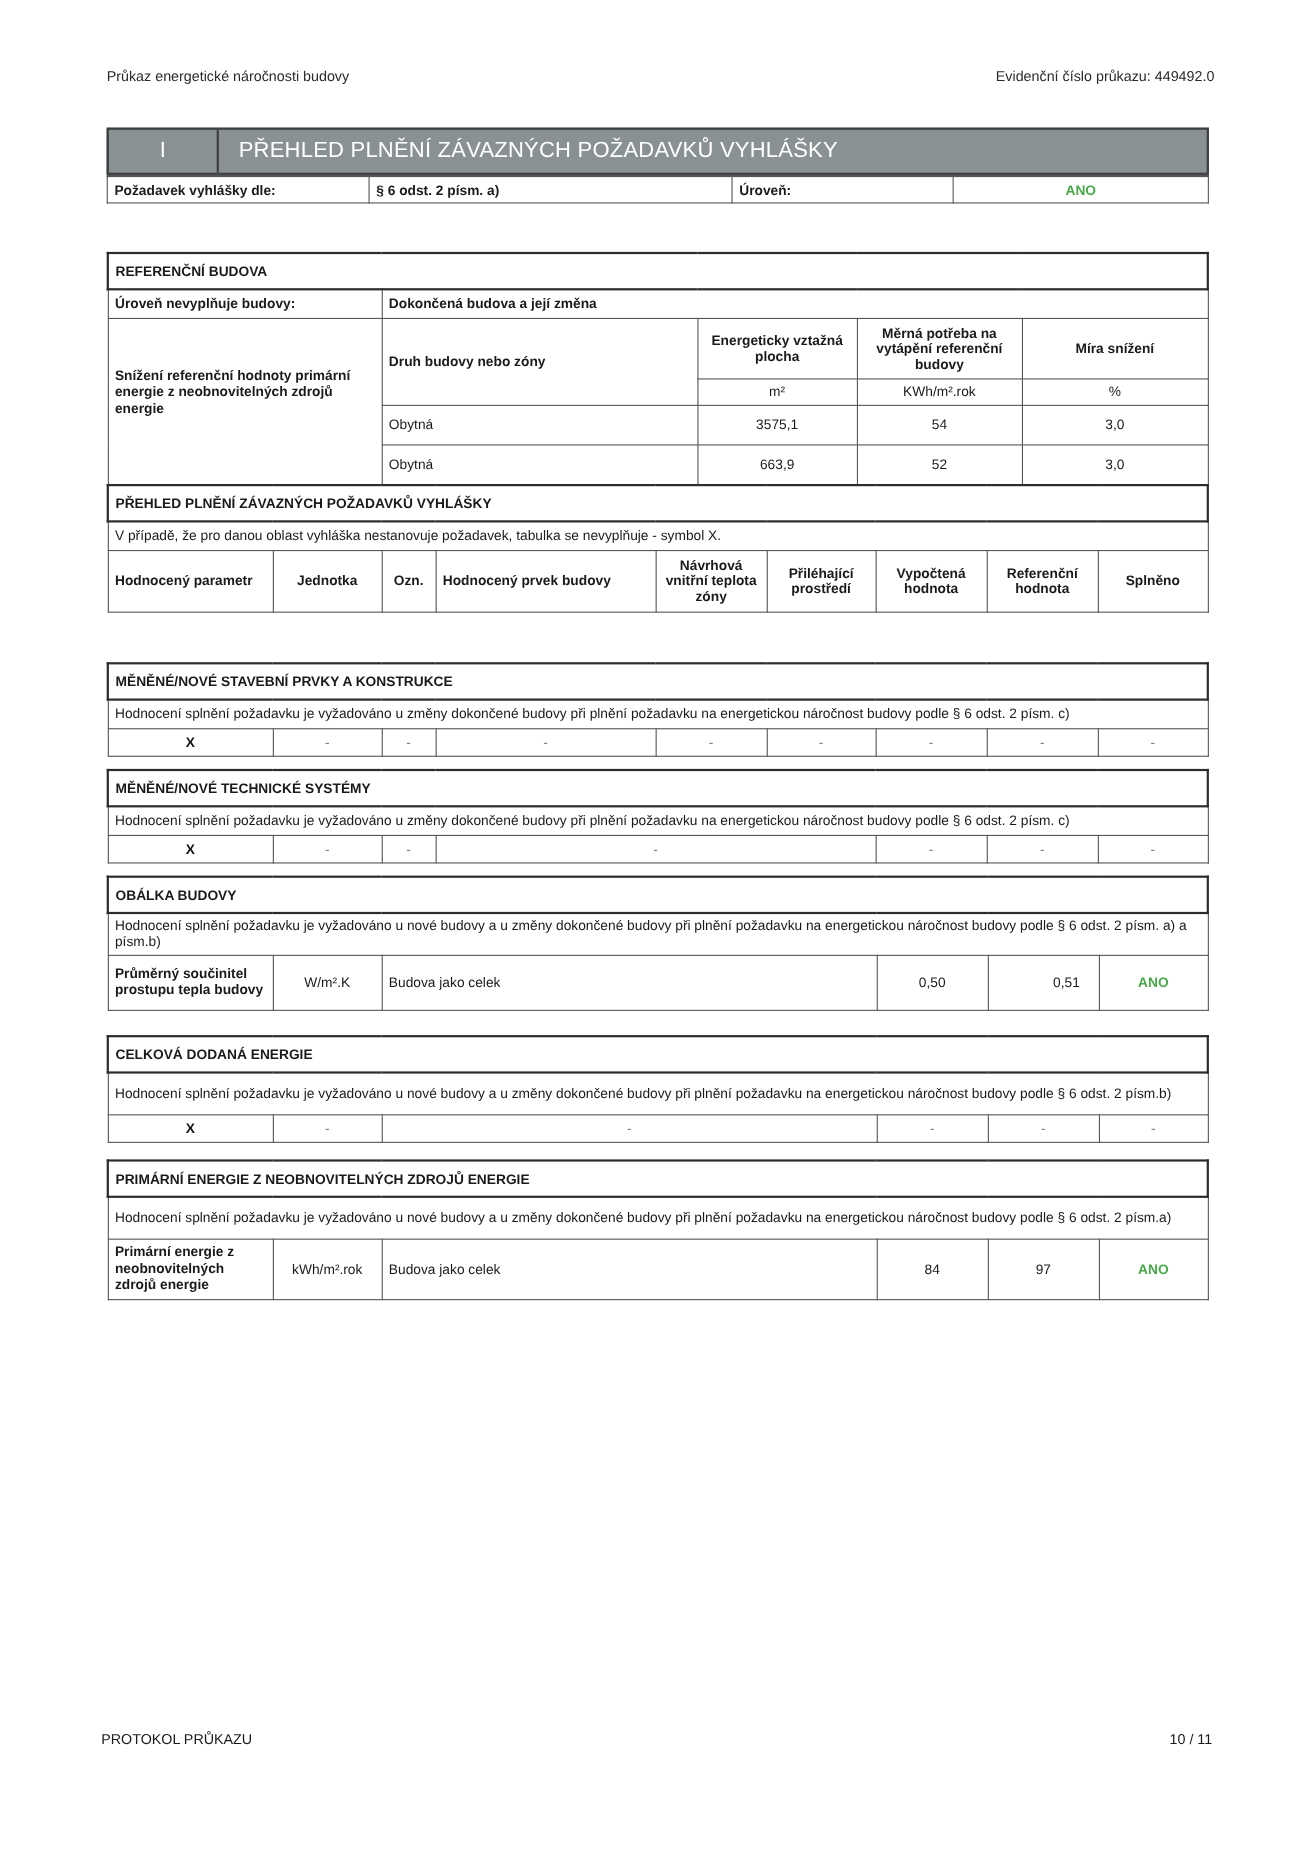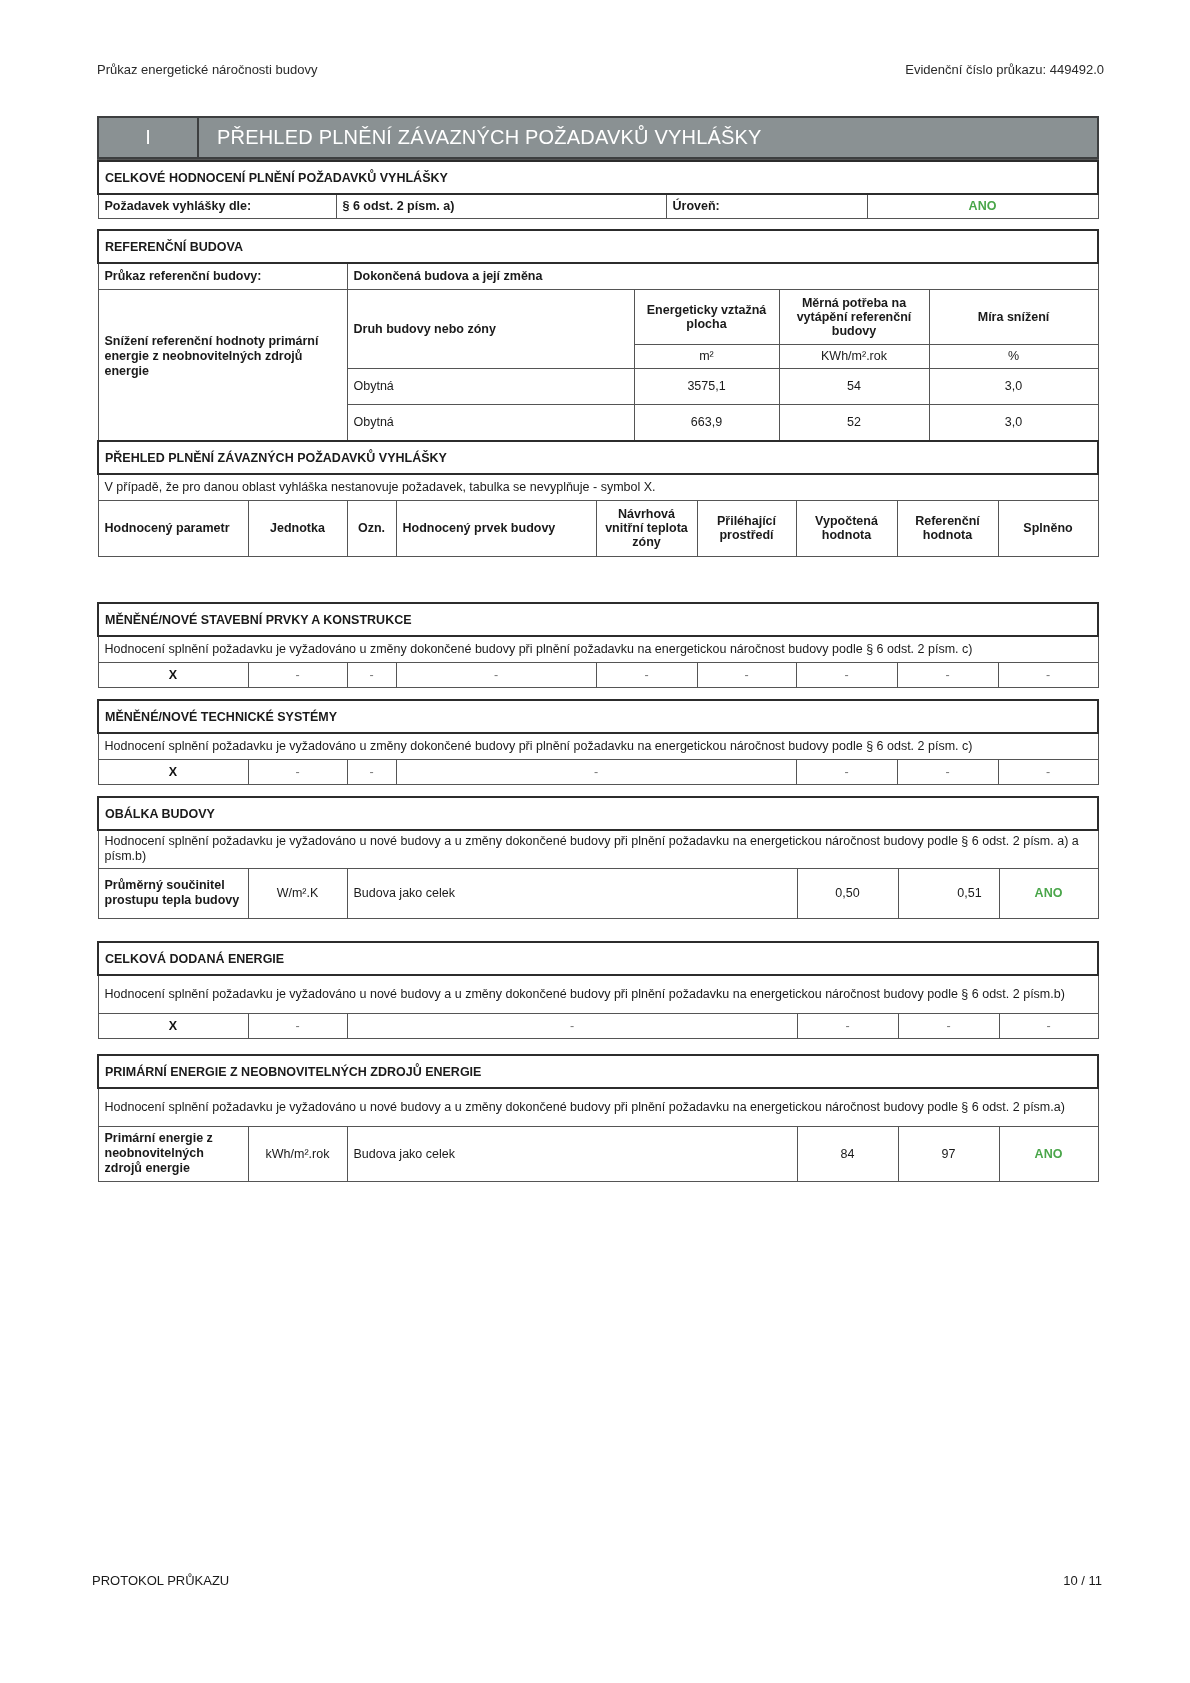--- a/index.html
+++ b/index.html
@@ -39,39 +39,36 @@
   <span>Evidenční číslo průkazu: 449492.0</span>
 </div>
 
 <div class="title-bar">
   <div class="roman">I</div>
   <div class="title">PŘEHLED PLNĚNÍ ZÁVAZNÝCH POŽADAVKŮ VYHLÁŠKY</div>
 </div>
 
 <table style="top:160px;">
   <tbody>
-      <tr class="sec-head">
-        <td colspan="4">CELKOVÉ HODNOCENÍ PLNĚNÍ POŽADAVKŮ VYHLÁŠKY</td>
-      </tr>
   <tr style="height:24px;">
     <td class="b" style="width:238px;margin-top:28px;">Požadavek vyhlášky dle:</td>
     <td class="b" style="width:330px;">§ 6 odst. 2 písm. a)</td>
     <td class="b" style="width:201px;">Úroveň:</td>
     <td class="c green">ANO</td>
   </tr>
 </tbody>
   </table>
 
 <table style="top:229px;">
   <tbody>
       <tr class="sec-head">
         <td colspan="5">REFERENČNÍ BUDOVA</td>
       </tr>
   <tr style="height:26px;">
-    <td class="b" style="width:249px;">Průkaz referenční budovy:</td>
+    <td class="b" style="width:249px;">Úroveň nevyplňuje budovy:</td>
     <td class="b" colspan="4">Dokončená budova a její změna</td>
   </tr>
   <tr style="height:55px;">
     <td class="b" rowspan="4" style="vertical-align:top; padding-top:44px; line-height:15px;">Snížení referenční hodnoty primární energie z neobnovitelných zdrojů energie</td>
     <td class="b" rowspan="2" style="width:287px;">Druh budovy nebo zóny</td>
     <td class="b c" style="width:145px;">Energeticky vztažná plocha</td>
     <td class="b c" style="width:150px;">Měrná potřeba na vytápění referenční budovy</td>
     <td class="b c">Míra snížení</td>
   </tr>
   <tr style="height:24px;">

